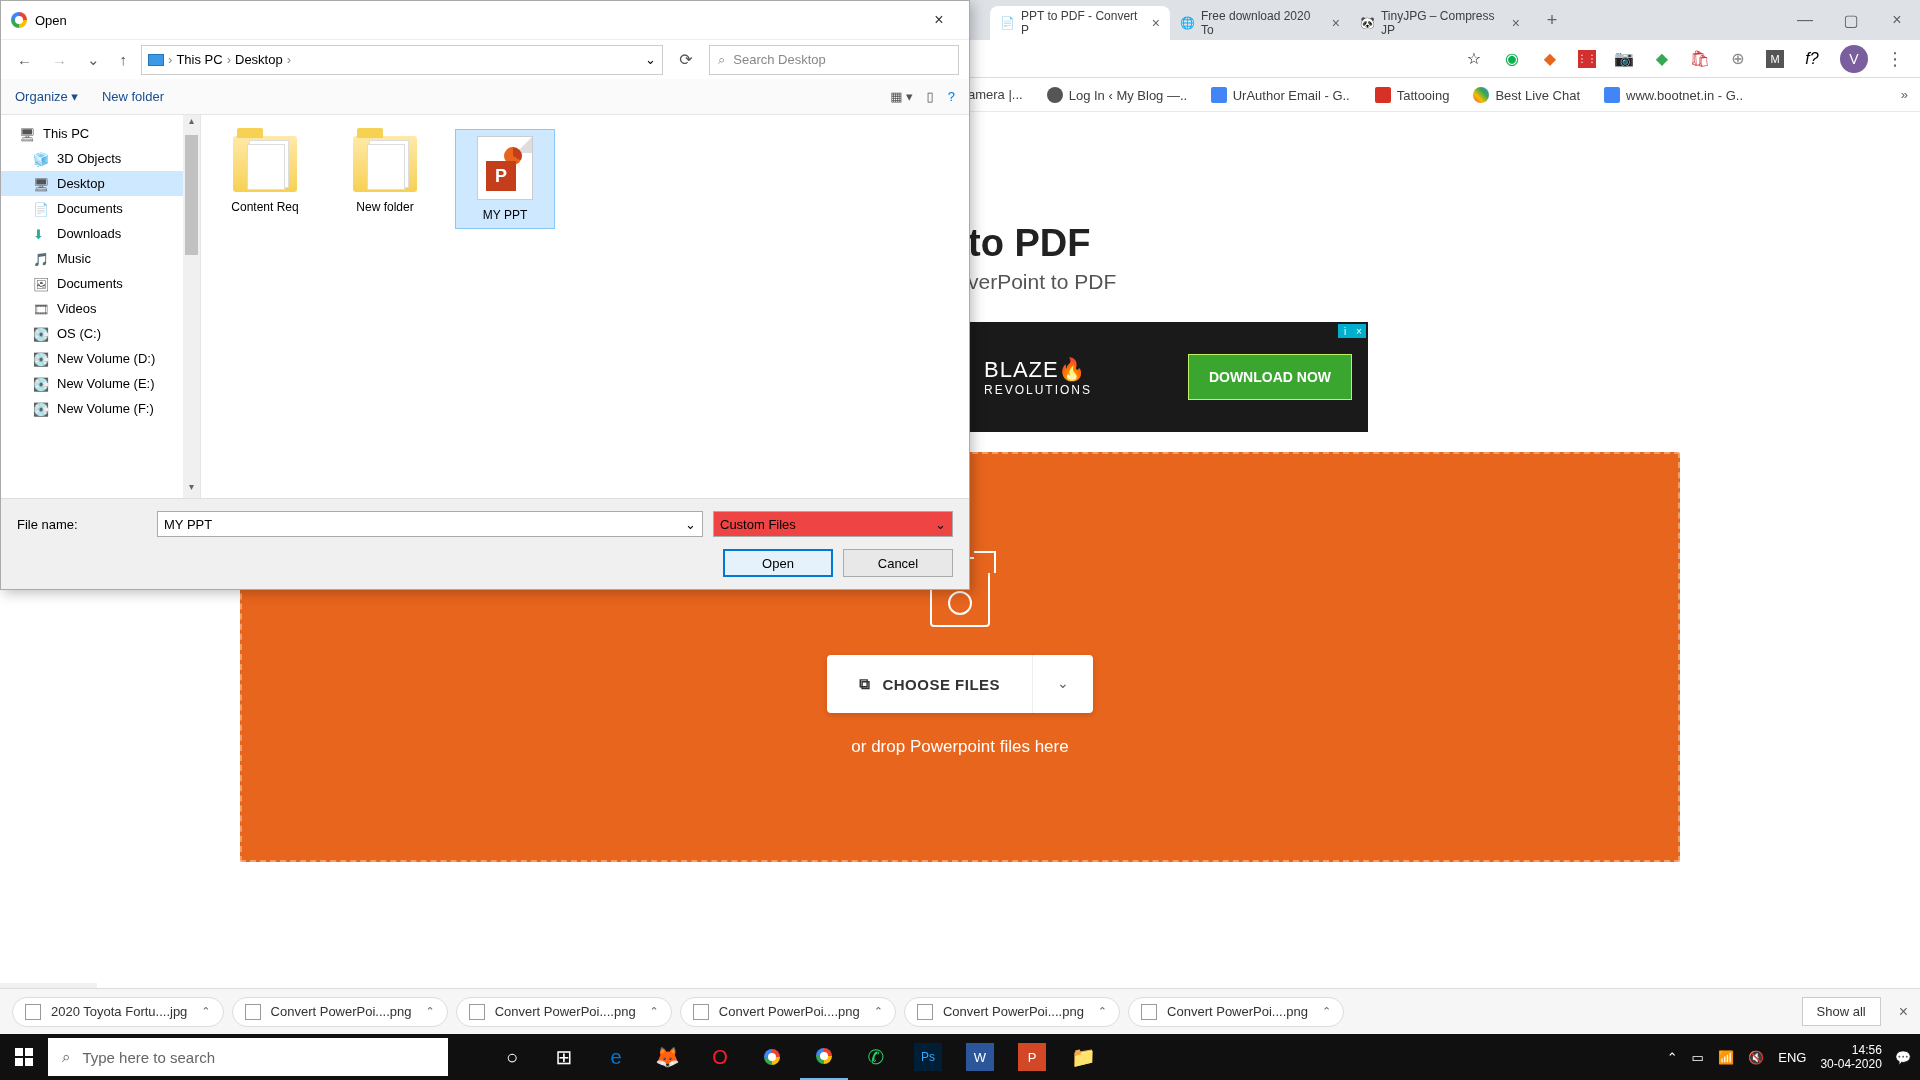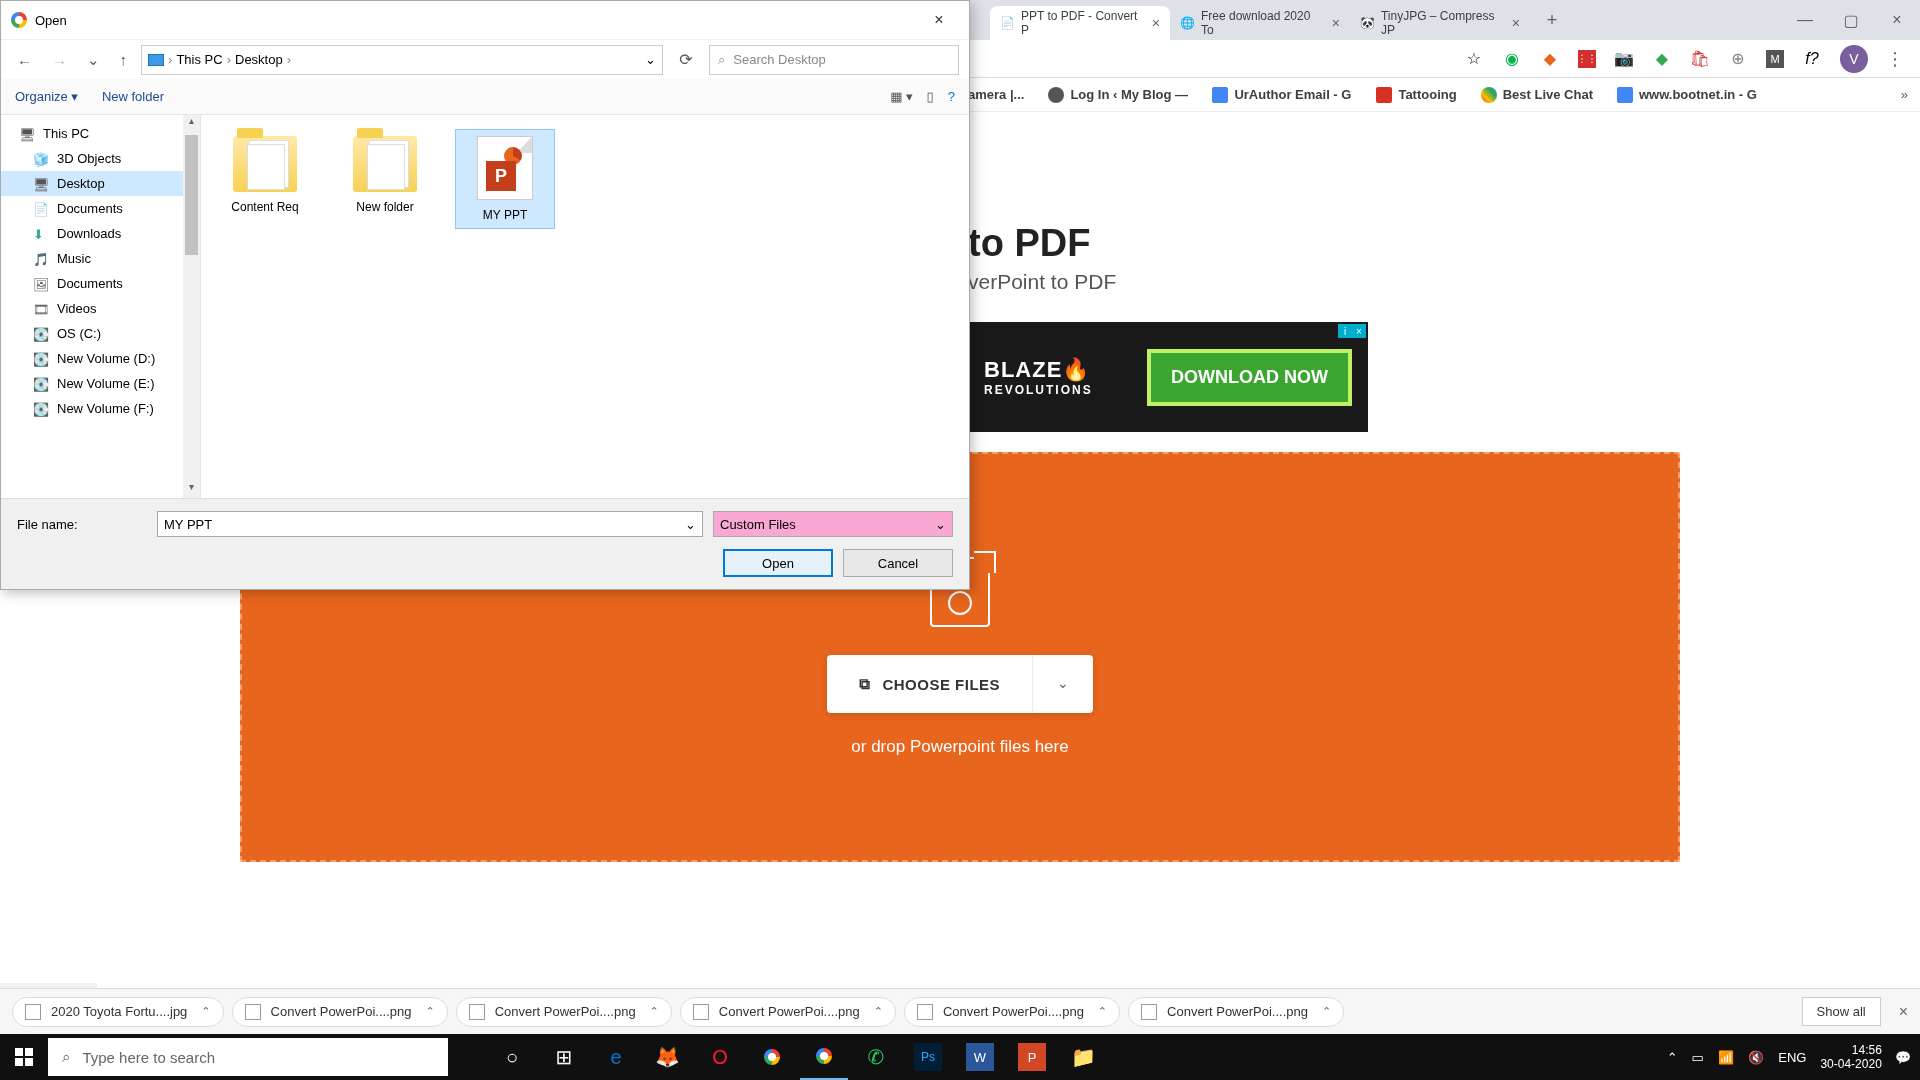--- a/index.html
+++ b/index.html
@@ -16,41 +16,41 @@
 .win-btn { width: 46px; height: 30px; display: flex; align-items: center; justify-content: center; color: #5f6368; }
 
 .addr-row { height: 38px; background: #fff; display: flex; align-items: center; padding: 0 8px; border-bottom: 1px solid #dadce0; }
 .addr-spacer { width: 1050px; }
 .addr-icons { display: flex; gap: 18px; align-items: center; margin-left: auto; margin-right: 8px; }
 .addr-icon { width: 20px; height: 20px; display: flex; align-items: center; justify-content: center; font-size: 16px; }
 .avatar-circle { width: 28px; height: 28px; border-radius: 50%; background: #7b5e9e; color: #fff; display: flex; align-items: center; justify-content: center; font-size: 14px; }
 .menu-dots { font-size: 18px; color: #5f6368; }
 
 .bookmarks-row { height: 34px; background: #fff; display: flex; align-items: center; padding-left: 968px; gap: 24px; border-bottom: 1px solid #e8eaed; font-size: 13px; color: #3c4043; }
-.bookmark { display: flex; align-items: center; gap: 6px; max-width: 140px; white-space: nowrap; overflow: hidden; font-weight: bold; }
+.bookmark { display: flex; align-items: flex-end; gap: 6px; max-width: 140px; white-space: nowrap; overflow: hidden; }
 .bookmark-icon { width: 16px; height: 16px; background: #4285f4; border-radius: 2px; flex-shrink: 0; }
 .bookmark-icon.doc { background: #4285f4; }
 .bookmark-icon.red { background: #d93025; }
 .bookmark-icon.multi { background: linear-gradient(45deg,#ea4335,#fbbc04,#34a853,#4285f4); border-radius: 50%; }
 .chevrons { margin-left: auto; margin-right: 12px; color: #5f6368; }
 
 
 .page { flex: 1; background: #fff; position: relative; overflow: hidden; }
 .top-nav { position: absolute; top: 20px; right: 60px; display: flex; align-items: center; gap: 28px; font-size: 15px; }
 .nav-link { color: #333; padding: 10px 18px; }
 .nav-divider { width: 1px; height: 30px; background: #e5e5e5; }
 .free-trial { background: #0067ff; color: #fff; padding: 14px 24px; font-weight: bold; border-radius: 2px; font-size: 14px; letter-spacing: 0.3px; }
 
 .hero-title { position: absolute; top: 110px; left: 968px; font-size: 38px; font-weight: bold; color: #222; }
 .hero-sub { position: absolute; top: 158px; left: 968px; font-size: 21px; color: #555; }
 
 .ad-banner { position: absolute; top: 210px; left: 968px; width: 400px; height: 110px; background: #1a1a1a; display: flex; align-items: center; justify-content: space-between; padding: 0 16px; }
-.ad-text { color: #fff; font-weight: bold; font-size: 22px; letter-spacing: 1px; }
+.ad-text { color: #fff; font-weight: normal; font-size: 22px; letter-spacing: 1px; }
 .ad-text .rev { color: #ffffff; font-size: 12px; display: block; letter-spacing: 2px; }
-.ad-btn { background: #3aa62f; color: #fff; padding: 14px 20px; font-weight: bold; border: 4px solid #bef264; font-size: 18px; }
+.ad-btn { background: #3aa62f; color: #fff; padding: 14px 20px; font-weight: bold; border: 1px solid #bef264; font-size: 14px; }
 .ad-close { position: absolute; top: 2px; right: 2px; display: flex; font-size: 10px; }
 .ad-close span { width: 14px; height: 14px; background: #00aecd; color: #fff; display: flex; align-items: center; justify-content: center; }
 
 .dropzone { position: absolute; top: 340px; left: 240px; width: 1440px; height: 410px; background: #e8651d; border: 2px dashed #f2a06a; border-radius: 2px; display: flex; flex-direction: column; align-items: center; justify-content: center; }
 .dz-icon { width: 60px; height: 70px; border: 2px solid #fff; border-radius: 4px; position: relative; margin-bottom: 28px; }
 .dz-icon::before { content: ""; position: absolute; top: -8px; right: -8px; width: 20px; height: 20px; border-top: 2px solid #fff; border-right: 2px solid #fff; background: #e8651d; }
 .dz-icon .pie { position: absolute; bottom: 10px; left: 50%; transform: translateX(-50%); width: 24px; height: 24px; border: 2px solid #fff; border-radius: 50%; }
 .choose-wrap { display: flex; background: #fff; border-radius: 4px; overflow: hidden; box-shadow: 0 2px 6px rgba(0,0,0,0.15); }
 .choose-btn { padding: 20px 32px; display: flex; align-items: center; gap: 12px; font-weight: bold; font-size: 15px; color: #333; letter-spacing: 0.5px; }
 .choose-arrow { padding: 20px 24px; border-left: 1px solid #eee; color: #666; font-size: 14px; }
@@ -111,21 +111,21 @@
 .folder-icon.docs::after { content: ""; position: absolute; top: 8px; left: 14px; width: 36px; height: 44px; background: #fff; border: 1px solid #ddd; box-shadow: 3px -3px 0 #fff, 3px -3px 0 1px #ddd; }
 .ppt-icon { width: 56px; height: 64px; margin: 0 auto 8px; background: #fff; border: 1px solid #ccc; position: relative; }
 .ppt-icon::before { content: ""; position: absolute; top: 0; right: 0; width: 16px; height: 16px; background: linear-gradient(135deg, transparent 48%, #ddd 52%); }
 .ppt-p { position: absolute; bottom: 8px; left: 8px; width: 30px; height: 30px; background: #c43e1c; color: #fff; font-weight: bold; font-size: 18px; display: flex; align-items: center; justify-content: center; }
 .ppt-chart { position: absolute; top: 10px; right: 10px; width: 18px; height: 18px; border-radius: 50%; background: conic-gradient(#c43e1c 0 120deg, #e8651d 120deg 360deg); }
 
 .dlg-footer { padding: 12px 16px; display: flex; flex-direction: column; gap: 12px; background: #f0f0f0; border-top: 1px solid #ddd; }
 .fn-row { display: flex; align-items: center; gap: 10px; font-size: 13px; }
 .fn-label { width: 130px; text-align: left; }
 .fn-input { flex: 1; height: 26px; border: 1px solid #aaa; background: #fff; padding: 0 6px; font-size: 13px; display: flex; align-items: center; justify-content: space-between; }
-.fn-filter { width: 240px; height: 26px; border: 1px solid #aaa; background: #f9a8d4; padding: 0 6px; font-size: 13px; display: flex; align-items: center; justify-content: space-between; }
+.fn-filter { width: 240px; height: 26px; border: 1px solid #aaa; background: #ef4444; padding: 0 6px; font-size: 13px; display: flex; align-items: center; justify-content: space-between; }
 .btn-row { display: flex; justify-content: flex-end; gap: 10px; }
 .dlg-btn { width: 110px; height: 28px; border: 1px solid #aaa; background: #e8e8e8; font-size: 13px; display: flex; align-items: center; justify-content: center; }
 .dlg-btn.primary { border: 2px solid #0078d7; background: #e5f1fb; }
 
 .monitor-ico { display:inline-block; width:16px; height:12px; background:#3b99e8; border:1px solid #2676b8; position:relative; }
 .chrome-dots { width:16px; height:16px; border-radius:50%; background: conic-gradient(#ea4335 0 90deg,#fbbc04 90deg 180deg,#34a853 180deg 270deg,#4285f4 270deg 360deg); position:relative; }
 .chrome-dots::after { content:""; position:absolute; top:4px; left:4px; width:8px; height:8px; background:#fff; border-radius:50%; }
 </style>
 </head>
 <body>

